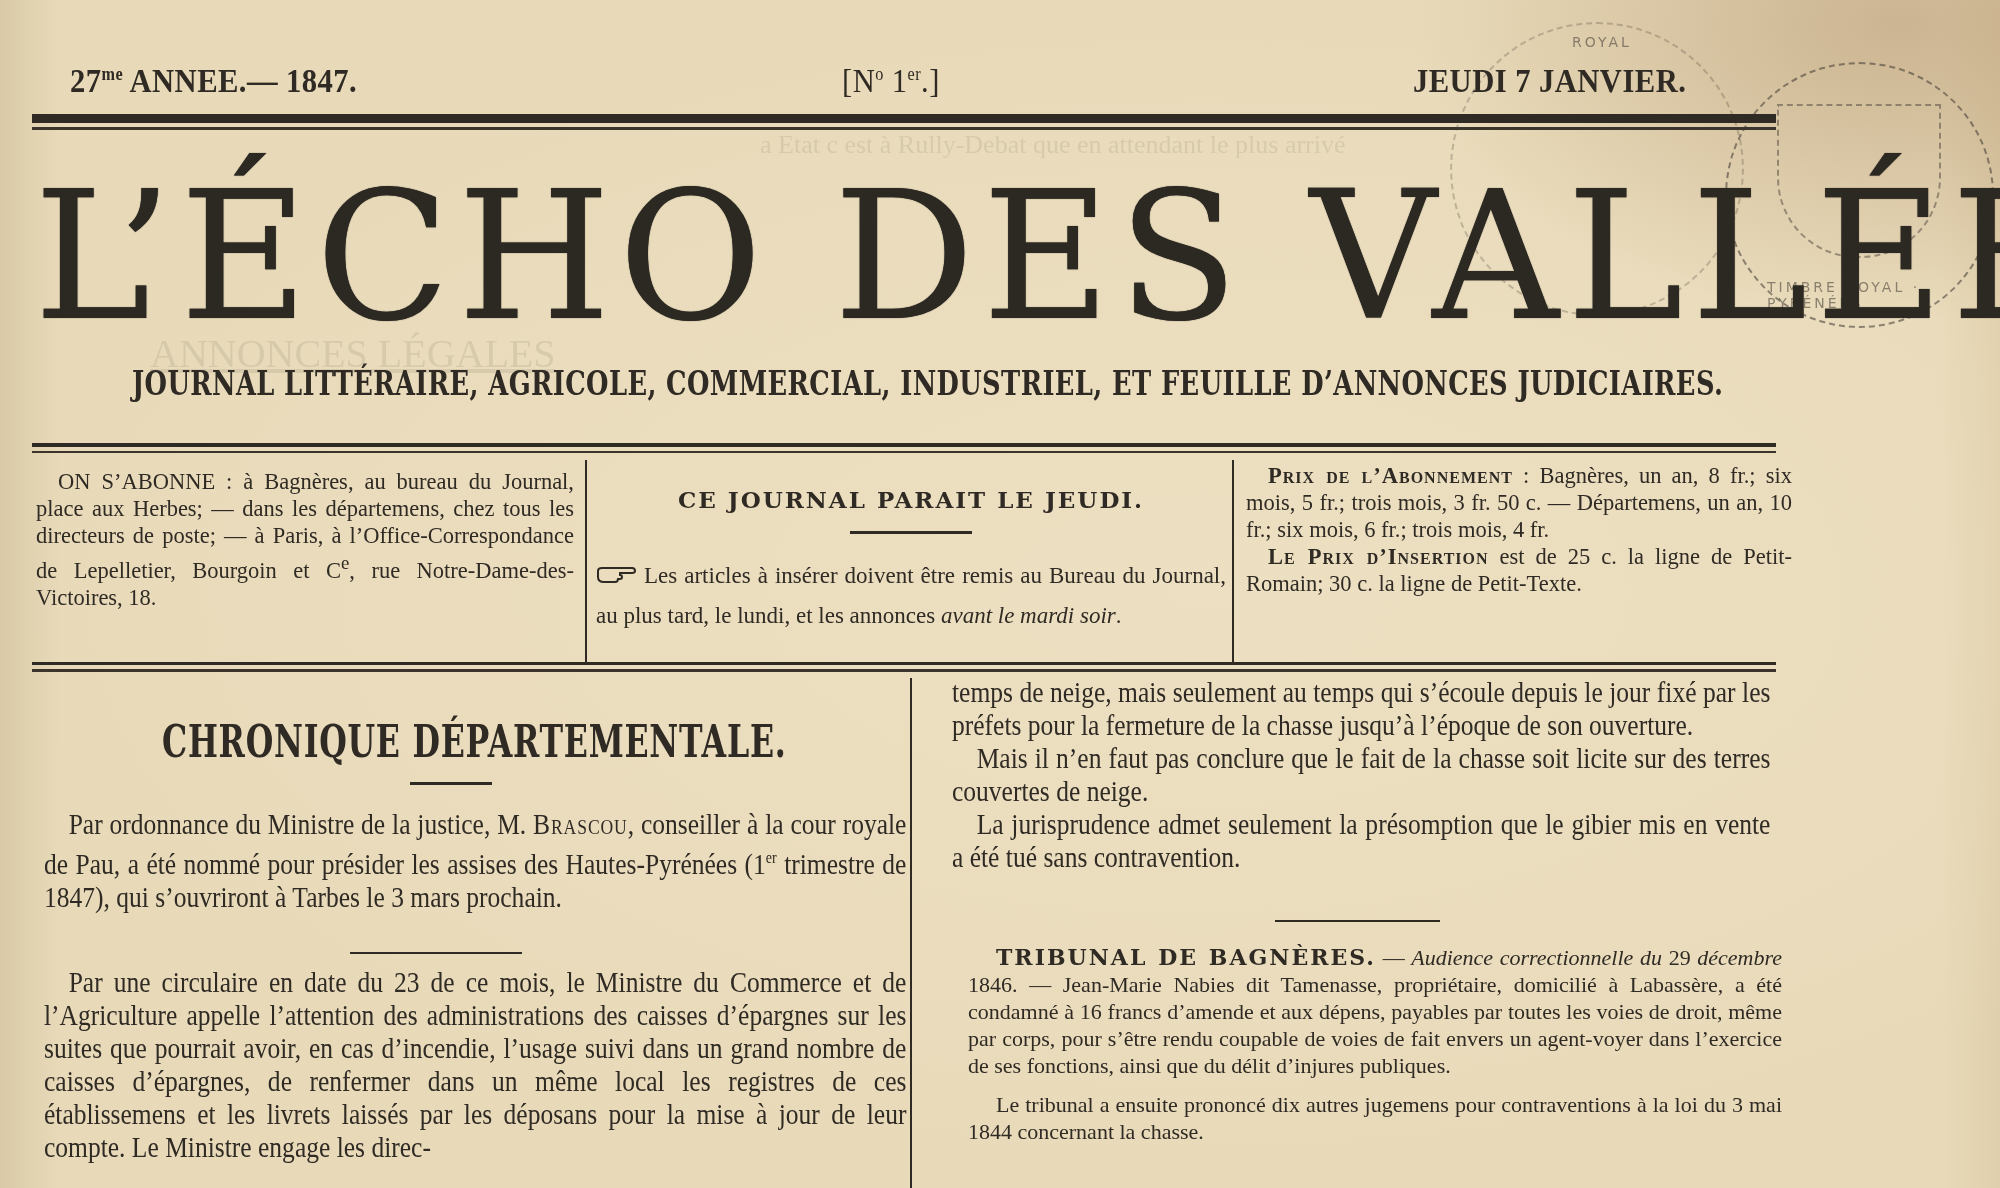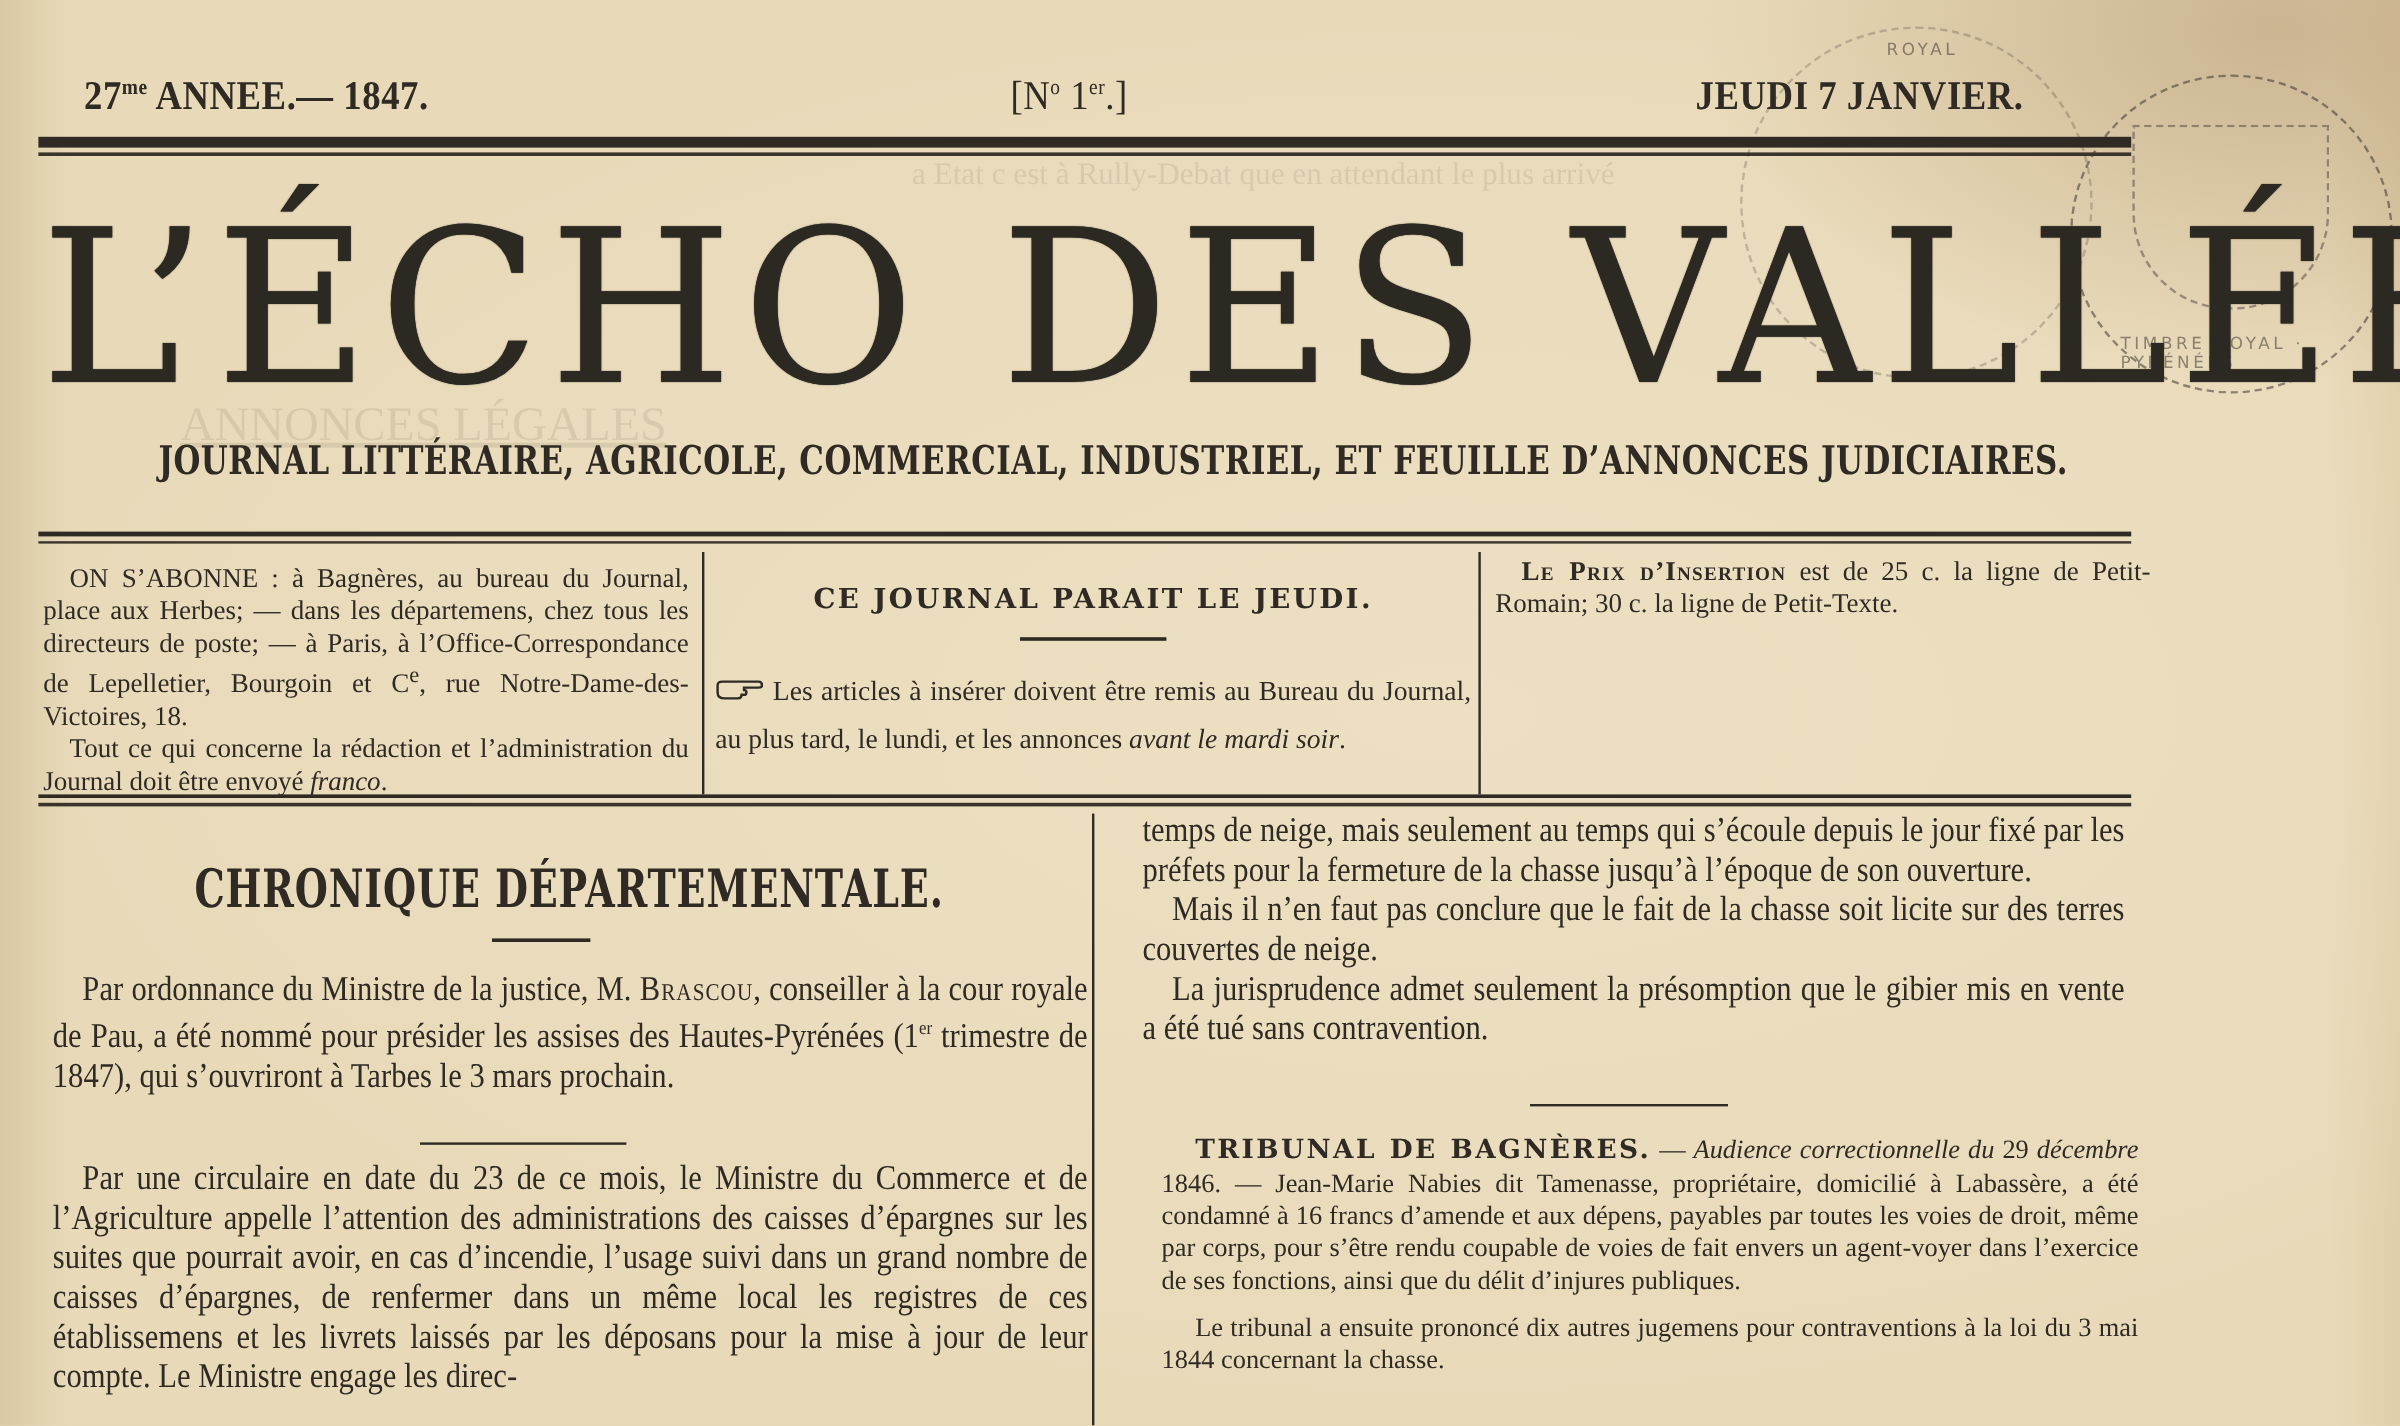--- a/index.html
+++ b/index.html
@@ -92,42 +92,42 @@
 <div class="abs masthead">L’ÉCHO DES VALLÉES,</div>
 <div class="abs subtitle">JOURNAL LITTÉRAIRE, AGRICOLE, COMMERCIAL, INDUSTRIEL, ET FEUILLE D’ANNONCES JUDICIAIRES.</div>
 
 <div class="abs rule-thick" style="left:32px;top:443px;width:1744px;height:4px;"></div>
 <div class="abs rule-thin" style="left:32px;top:451px;width:1744px;height:2px;"></div>
 
 <div class="abs box-text" style="left:36px;top:468px;width:538px;">
   <div class="indent">
     <span class="smallcaps" style="font-variant:normal;font-weight:normal;letter-spacing:0;">ON S’ABONNE</span><span> : à Bagnères, au bureau du Journal, place aux Herbes; — dans les départemens, chez tous les directeurs de poste; — à Paris, à l’Office-Correspondance de Lepelletier, Bourgoin et C</span><sup>e</sup><span>, rue Notre-Dame-des-Victoires, 18.</span>
   </div>
-  <div class="indent">
-    <span>Tout ce qui concerne la rédaction et l’administration du Journal doit être envoyé </span><i>franco</i><span>.</span>
-  </div>
 </div>
 
 <div class="abs vline" style="left:585px;top:460px;height:202px;"></div>
 
 <div class="abs" style="left:596px;top:486px;width:630px;">
   <div class="center-head">CE JOURNAL PARAIT LE JEUDI.</div>
   <div class="short-rule" style="width:122px;margin:18px auto 22px auto;"></div>
   <div class="box-text" style="font-size:23px;line-height:40px;">
     <span class="hand-icon">
       <svg width="40" height="20" viewBox="0 0 40 20">
           <path d="M2 6 Q2 3 6 3 L22 3 L36 3 Q39 3 39 6 Q39 8 36 8 L24 8 L24 10 Q26 10 26 12 Q26 14 24 14 L22 14 Q22 17 19 17 L8 17 Q2 17 2 12 Z" fill="none" stroke="#2f2a24" stroke-width="2"></path>
         </svg>
     </span><span>Les articles à insérer doivent être remis au Bureau du Journal, au plus tard, le lundi, et les annonces </span><i>avant le mardi soir</i><span>.</span>
   </div>
 </div>
 
 <div class="abs vline" style="left:1232px;top:460px;height:202px;"></div>
 
 <div class="abs box-text" style="left:1246px;top:462px;width:546px;">
+  <div class="indent">
+    <span class="smallcaps">Prix de l’Abonnement</span><span> : Bagnères, un an, 8 fr.; six mois, 5 fr.; trois mois, 3 fr. 50 c. — Départemens, un an, 10 fr.; six mois, 6 fr.; trois mois, 4 fr.</span>
+  </div>
   <div class="indent">
     <span class="smallcaps">Le Prix d’Insertion</span><span> est de 25 c. la ligne de Petit-Romain; 30 c. la ligne de Petit-Texte.</span>
   </div>
 </div>
 
 <div class="abs rule-thick" style="left:32px;top:662px;width:1744px;height:3px;"></div>
 <div class="abs rule-thin" style="left:32px;top:669px;width:1744px;height:3px;"></div>
 
 <div class="abs vline" style="left:910px;top:678px;height:510px;"></div>
 

